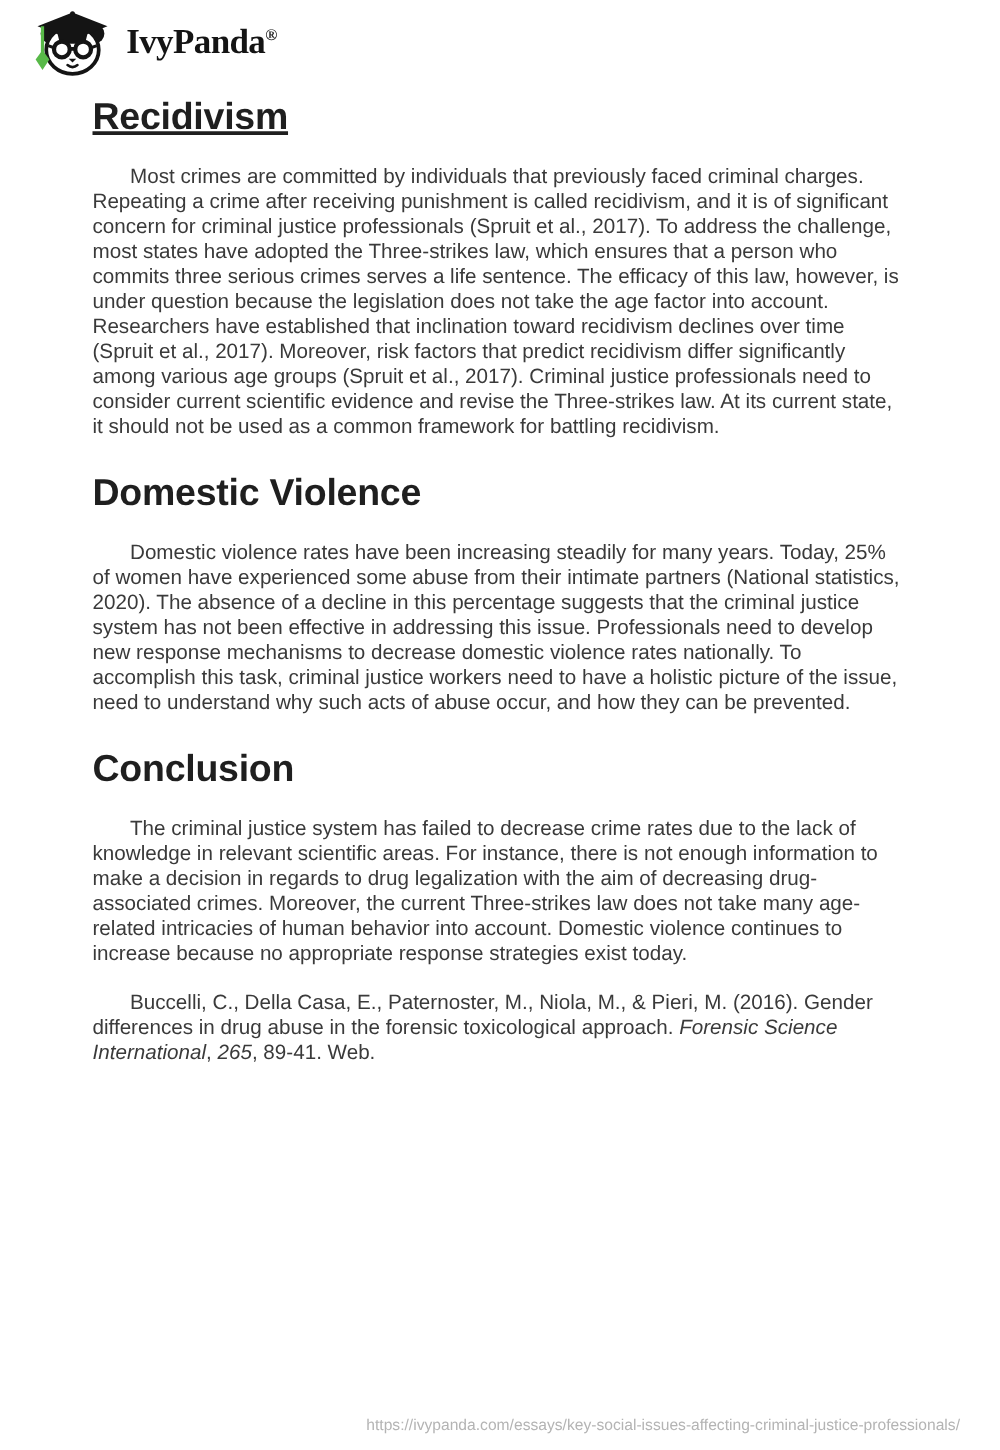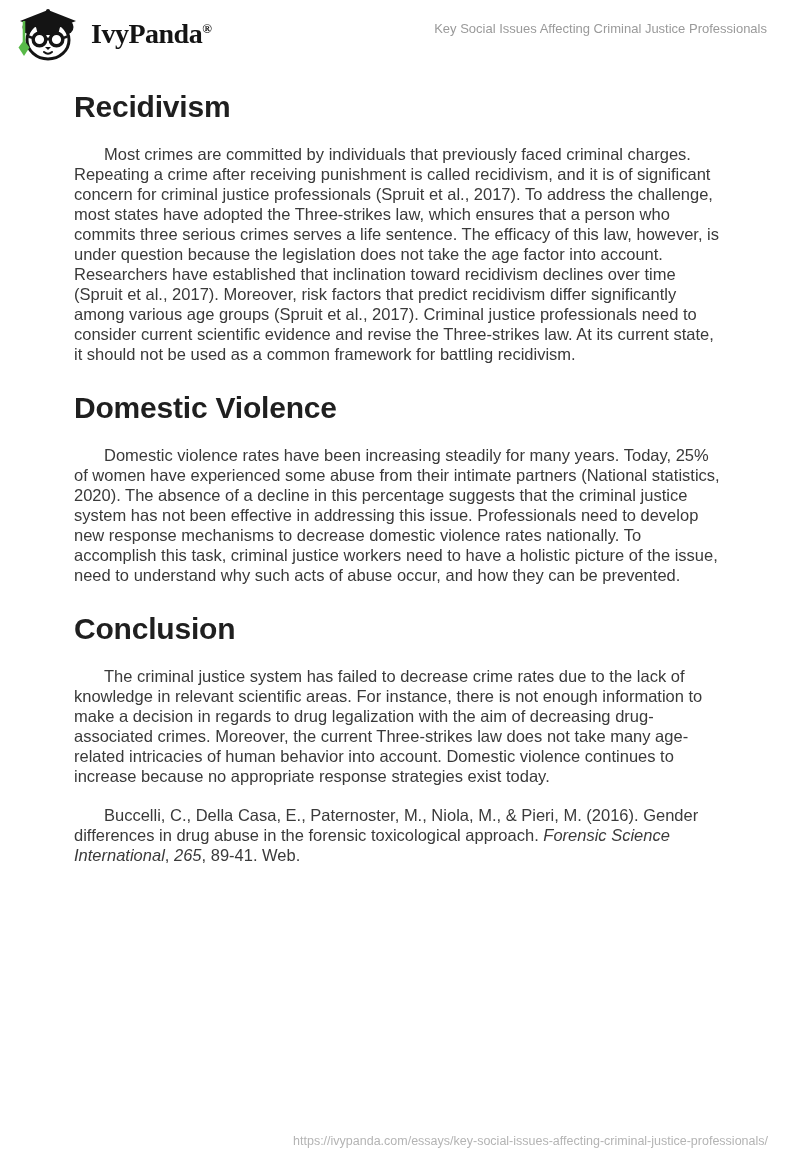--- a/index.html
+++ b/index.html
@@ -11,36 +11,36 @@
     --logo-ink:#141414;
   }
   *{box-sizing:border-box;}
   html,body{margin:0;padding:0;}
   body{
     width:800px;height:1160px;position:relative;background:#ffffff;
     font-family:"Liberation Sans", sans-serif;overflow:hidden;
   }
   .page-header{
     display:flex;justify-content:space-between;align-items:flex-start;
-    padding:6px 33px 0 14px;height:62px;
+    padding:6px 33px 0 24px;height:62px;
   }
   .logo{display:flex;align-items:center;gap:9px;}
   .logo-icon{width:68px;height:56px;display:block;}
   .brand{
     font-family:"Liberation Serif", serif;font-weight:700;font-size:28px;
     color:var(--logo-ink);letter-spacing:-0.5px;line-height:56px;white-space:nowrap;
   }
   .brand .reg{font-size:13px;vertical-align:super;font-weight:700;line-height:0;}
   .doc-title{color:var(--header-title);font-size:13px;margin-top:15px;}
   main{padding:14px 75px 0 74px;}
   h2{
     font-size:30px;line-height:36px;margin:26px 0 0;font-weight:700;
     color:var(--heading);letter-spacing:-0.2px;
   }
-  h2.first{margin-top:13px;}
+  h2.first{margin-top:0;text-decoration:underline;}
   p{
     font-size:16.5px;line-height:20px;margin:19px 0 0;
     color:var(--body-text);text-indent:30px;
   }
   .page-footer{position:absolute;right:32px;bottom:11px;margin-top:20px;}
   .footer-url{font-size:12.5px;color:var(--footer-url);text-decoration:none;}
 </style>
 </head>
 <body>
 
@@ -64,21 +64,20 @@
       <circle cx="42.5" cy="33.5" r="6.3" fill="#ffffff" stroke="#141414" stroke-width="3.4"></circle>
       <line x1="31.8" y1="33" x2="36.2" y2="33" stroke="#141414" stroke-width="3"></line>
       <line x1="19.2" y1="32.2" x2="14.5" y2="30.5" stroke="#141414" stroke-width="2.4"></line>
       <line x1="48.8" y1="32.2" x2="53.5" y2="30.5" stroke="#141414" stroke-width="2.4"></line>
 
       <path d="M31 41 h6 l-3 3 z" fill="#141414"></path>
       <path d="M30 46 q4 3.4 8 0" stroke="#141414" stroke-width="2" fill="none" stroke-linecap="round"></path>
     </svg>
     <span class="brand"><span>IvyPanda</span><span class="reg">®</span></span>
   </div>
-  <div class="doc-title">Key Social Issues Affecting Criminal Justice Professionals</div>
 </header>
 
 <main>
   <h2 class="first">Recidivism</h2>
   <p>Most crimes are committed by individuals that previously faced criminal charges. Repeating a crime after receiving punishment is called recidivism, and it is of significant concern for criminal justice professionals (Spruit et al., 2017). To address the challenge, most states have adopted the Three-strikes law, which ensures that a person who commits three serious crimes serves a life sentence. The efficacy of this law, however, is under question because the legislation does not take the age factor into account. Researchers have established that inclination toward recidivism declines over time (Spruit et al., 2017). Moreover, risk factors that predict recidivism differ significantly among various age groups (Spruit et al., 2017). Criminal justice professionals need to consider current scientific evidence and revise the Three-strikes law. At its current state, it should not be used as a common framework for battling recidivism.</p>
 
   <h2>Domestic Violence</h2>
   <p>Domestic violence rates have been increasing steadily for many years. Today, 25% of women have experienced some abuse from their intimate partners (National statistics, 2020). The absence of a decline in this percentage suggests that the criminal justice system has not been effective in addressing this issue. Professionals need to develop new response mechanisms to decrease domestic violence rates nationally. To accomplish this task, criminal justice workers need to have a holistic picture of the issue, need to understand why such acts of abuse occur, and how they can be prevented.</p>
 
   <h2>Conclusion</h2>

